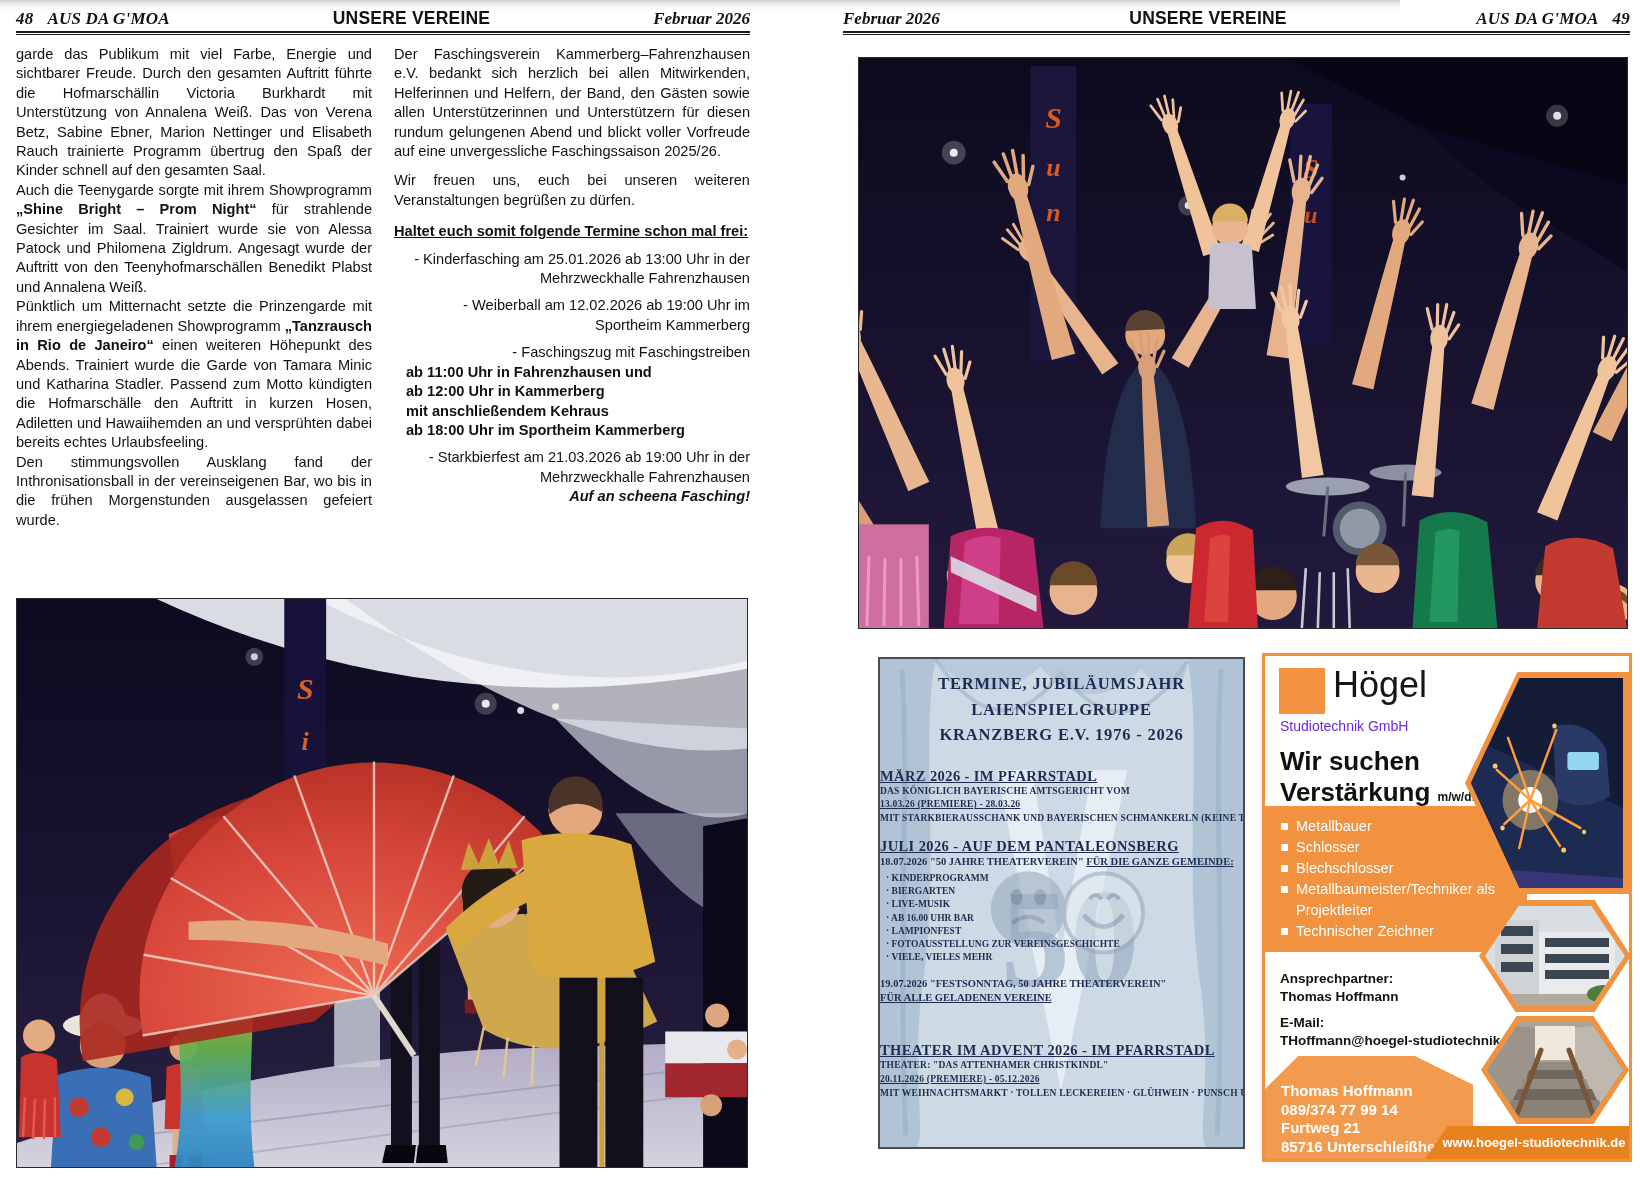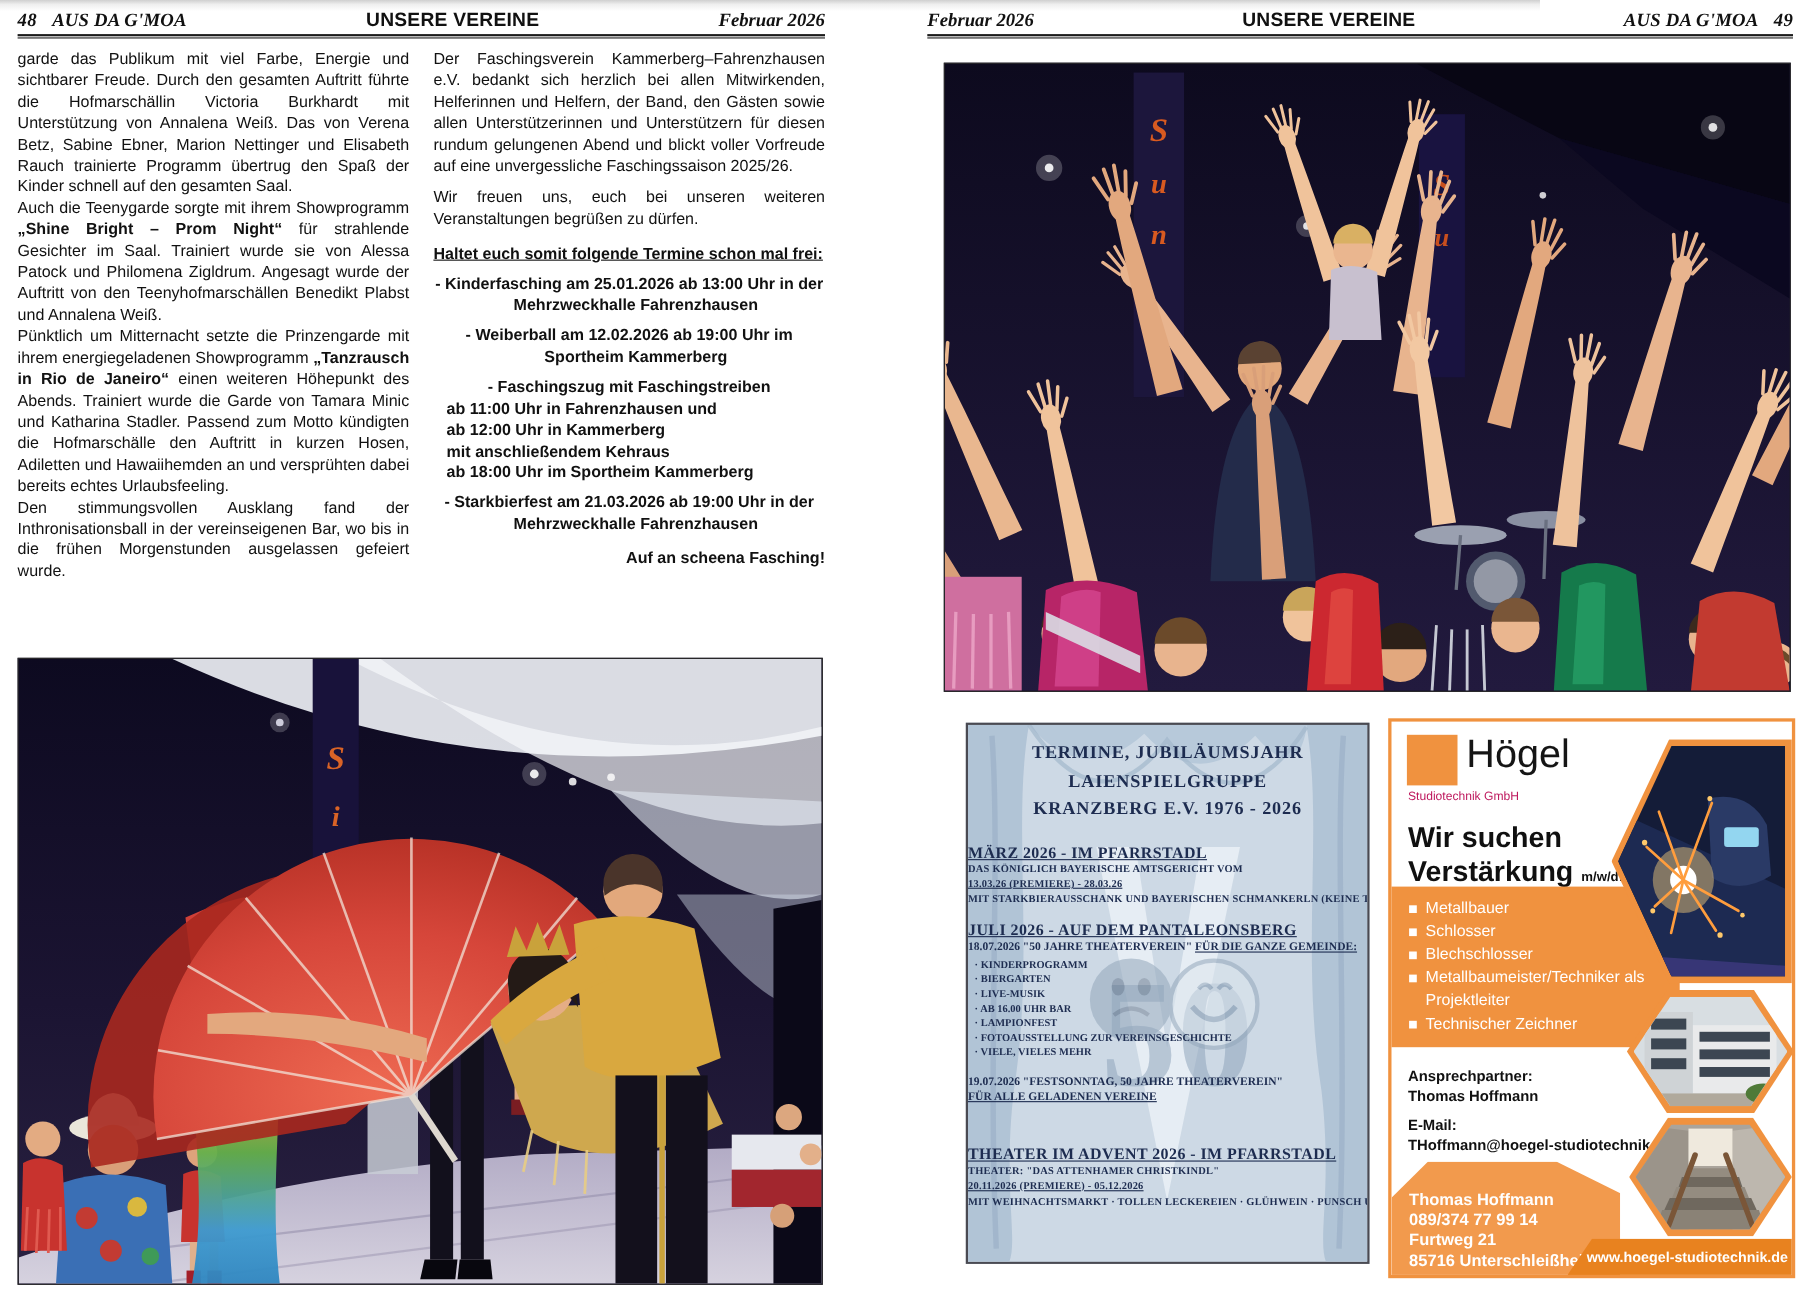--- a/index.html
+++ b/index.html
@@ -18,23 +18,23 @@
   .date{font-family:"Liberation Serif",serif;font-style:italic;font-weight:bold;font-size:17px}
   .rule{position:absolute;top:31px;height:4px;border-top:2px solid #1b1b1b;border-bottom:1px solid #1b1b1b}
   .rule-left{left:16px;width:734px}
   .rule-right{left:843px;width:787px}
   
   .cols{position:absolute;left:16px;top:45px;width:734px;height:552px;display:flex;gap:22px}
   .col{width:356px;font-size:14.6px;line-height:19.4px;text-align:justify}
   .col p{margin:0}
   .col .sp{margin-top:10px}
   .evt-head{font-weight:bold;text-decoration:underline;margin-top:12px;margin-bottom:2px}
-  .event{font-weight:bold;padding-left:12px;text-indent:-12px;margin-top:8px;text-align:center}
+  .event{font-weight:normal;padding-left:12px;text-indent:-12px;margin-top:8px;text-align:right}
   .event-sub{font-weight:bold;padding-left:12px;text-align:left}
-  .closing{font-weight:bold;text-align:right;margin-top:12px}
+  .closing{font-weight:bold;font-style:italic;text-align:right;}
   
   .photo{position:absolute;border:1px solid #2a2a2a;overflow:hidden;background:#15102a}
   .photo svg{display:block;width:100%;height:100%}
   .photo-left{left:16px;top:598px;width:732px;height:570px}
   .photo-right{left:858px;top:57px;width:770px;height:572px}
   .banner-letter{font-family:"Liberation Serif",serif;font-style:italic;font-weight:bold}
   
   .poster{position:absolute;left:878px;top:657px;width:367px;height:492px;
     border:2px solid #4a4a52;background:#ccd9e6;overflow:hidden;
     font-family:"Liberation Serif",serif;font-weight:bold;color:#1d2c50}
@@ -48,21 +48,21 @@
   .p-s{font-size:9.5px;letter-spacing:.2px;line-height:1.45;white-space:nowrap;overflow:hidden}
   .p-su{text-decoration:underline}
   .p-m{font-size:10.5px;line-height:1.4}
   .p-ul{list-style:none;font-size:9.5px;line-height:1.4;margin-top:2px;padding-left:6px}
   .p-ul li::before{content:"· "}
   
   .ad{position:absolute;left:1262px;top:653px;width:370px;height:509px;background:#fff;border:3px solid #f0923f}
   .ad *{position:absolute}
   .ad-logo-sq{left:14px;top:12px;width:46px;height:46px;background:#f0923f}
   .ad-brand{left:68px;top:8px;font-size:36px;font-weight:normal;color:#151515;position:absolute}
-  .ad-brand-sub{left:15px;top:62px;font-size:11px;color:#be185d}
+  .ad-brand-sub{left:15px;top:62px;font-size:14px;color:#6d28d9}
   .ad-headline{left:15px;top:90px;font-size:26px;font-weight:bold;line-height:31px;color:#101010;width:250px}
   .ad-headline .sfx{position:static;font-size:12px;font-weight:bold}
   .ad-jobs{left:0;top:150px;width:262px;background:#f0923f;padding:10px 8px 10px 16px;list-style:none}
   .ad-jobs li{position:relative;color:#fff;font-weight:normal;font-size:14.5px;line-height:21px;padding-left:15px}
   .ad-jobs li::before{content:"";position:absolute;left:0;top:7px;width:7px;height:7px;background:#fff}
   .ad-contact{left:15px;top:314px;font-size:13.5px;font-weight:bold;line-height:18px;color:#111;width:240px}
   .ad-contact div{position:static}
   .ad-contact .gap{height:8px}
   .ad-card{left:0;top:400px;width:208px;height:103px;background:#f29a4d;
     clip-path:polygon(0 32%,16% 0,72% 0,100% 28%,100% 100%,0 100%);

